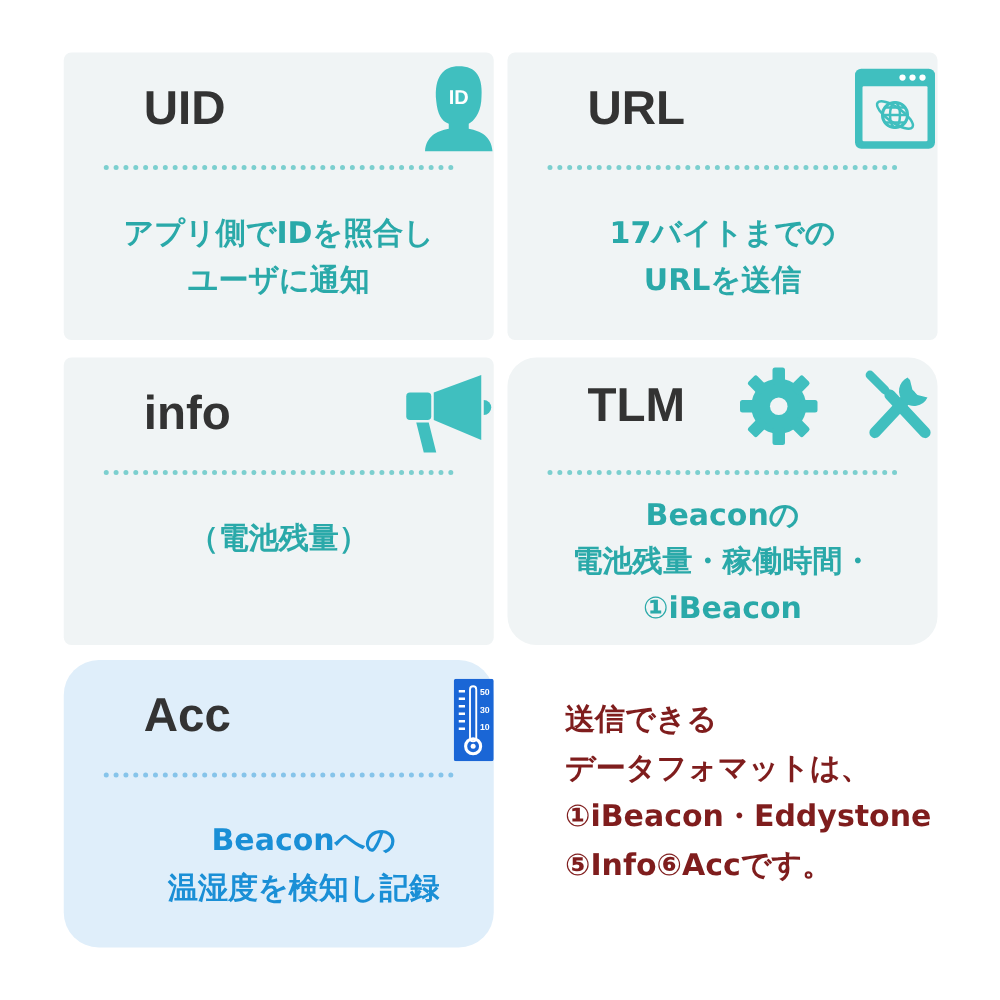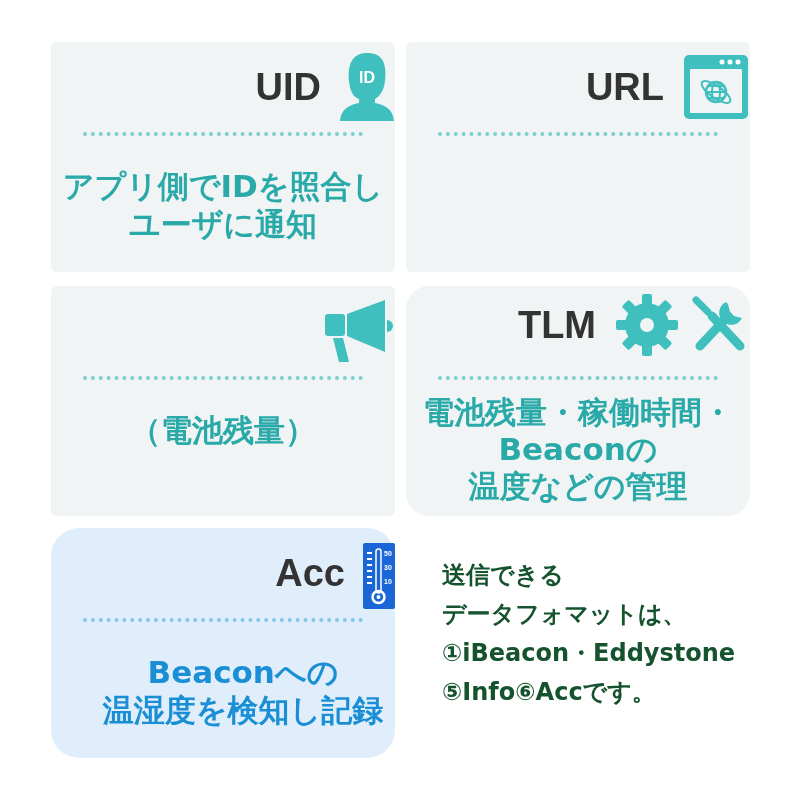--- a/index.html
+++ b/index.html
@@ -1,26 +1,26 @@
 <!DOCTYPE html>
 <html><head>
 <meta charset="utf-8">
 <style>
   html,body{margin:0;padding:0;}
   body{width:800px;height:800px;background:#ffffff;position:relative;overflow:hidden;font-family:"DejaVu Sans","Liberation Sans",sans-serif;}
   .card{position:absolute;width:344px;height:230px;background:#f0f4f5;border-radius:6px;}
   .card.blue{background:#dfeefa;}
-  .head{position:absolute;left:16px;right:0;top:0;height:90px;display:flex;align-items:center;justify-content:flex-end;gap:18px;padding-left:48px;}
+  .head{position:absolute;left:16px;right:0;top:0;height:90px;display:flex;align-items:center;justify-content:space-between;gap:18px;padding-left:48px;}
   .title{font-size:38px;font-weight:bold;color:#333333;letter-spacing:0px;font-family:"Liberation Sans",sans-serif;}
   .dots{position:absolute;left:32px;right:32px;top:90px;height:0;border-top:4px dotted #7ccfcf;}
   .card.blue .dots{border-top-color:#86c4ea;}
-  .desc{position:absolute;left:0;right:0;top:125px;text-align:center;font-size:31px;font-weight:bold;line-height:38px;color:#2aa9a9;}
+  .desc{position:absolute;left:0;right:0;top:125px;text-align:center;font-size:24px;font-weight:bold;line-height:38px;color:#2aa9a9;}
   .card.blue .desc{color:#1a8fd6;margin-left:40px;}
   .icon{display:block;}
-  .note{position:absolute;left:442px;top:556px;font-size:24px;font-weight:bold;color:#14532d;line-height:39px;}
+  .note{position:absolute;left:452px;top:556px;font-size:24px;font-weight:bold;color:#7f1d1d;line-height:39px;}
   .note div{white-space:nowrap;}
 </style>
 </head>
 <body>
 
 <div class="card" style="left:51px;top:42px;">
   <div class="head">
     <span class="title">UID</span>
     <svg class="icon" width="56" height="72" viewBox="0 0 56 72">
       <path d="M10 30 C8 10 16 2 28 2 C42 2 48 10 46 30 C45 40 40 46 36 48 L36 52 C46 54 54 58 55 70 L1 70 C2 58 10 54 20 52 L20 48 C14 46 11 40 10 30 Z" fill="#40bfbf"></path>
@@ -45,24 +45,29 @@
       <circle cx="56" cy="9" r="2.5" fill="#fff"></circle>
       <circle cx="34" cy="39" r="10" fill="none" stroke="#40bfbf" stroke-width="2.5"></circle>
       <ellipse cx="34" cy="39" rx="4" ry="10" fill="none" stroke="#40bfbf" stroke-width="2"></ellipse>
       <line x1="24" y1="39" x2="44" y2="39" stroke="#40bfbf" stroke-width="2"></line>
       <line x1="26" y1="33" x2="42" y2="33" stroke="#40bfbf" stroke-width="2"></line>
       <line x1="26" y1="45" x2="42" y2="45" stroke="#40bfbf" stroke-width="2"></line>
       <ellipse cx="34" cy="39" rx="17" ry="6" fill="none" stroke="#40bfbf" stroke-width="2" transform="rotate(35 34 39)"></ellipse>
     </svg>
   </div>
   <div class="dots"></div>
+  <div class="desc">
+    <div>17バイトまでの</div>
+    <div>URLを送信</div>
+  </div>
 </div>
 
 <div class="card" style="left:51px;top:286px;">
   <div class="head">
+    <span class="title">info</span>
     <svg class="icon" width="72" height="66" viewBox="0 0 72 66">
       <rect x="2" y="16" width="20" height="22" rx="3" fill="#40bfbf"></rect>
       <polygon points="24,16 62,2 62,54 24,38" fill="#40bfbf"></polygon>
       <path d="M64 22 a6 6 0 0 1 0 12 Z" fill="#40bfbf"></path>
       <polygon points="10,40 20,40 26,64 16,64" fill="#40bfbf"></polygon>
     </svg>
   </div>
   <div class="dots"></div>
   <div class="desc">
     <div>（電池残量）</div>
@@ -90,23 +95,23 @@
       <g stroke="#40bfbf" stroke-linecap="round" fill="none">
         <line x1="8" y1="6" x2="20" y2="18" stroke-width="7"></line>
         <line x1="24" y1="22" x2="52" y2="52" stroke-width="9"></line>
         <line x1="12" y1="52" x2="40" y2="22" stroke-width="9"></line>
       </g>
       <path d="M38 8 a12 12 0 1 0 16 16 l-8 -2 l-4 -4 l-2 -8 Z" fill="#40bfbf"></path>
     </svg>
   </div>
   <div class="dots"></div>
   <div class="desc" style="top:108px;line-height:37px;">
+    <div>Beaconの</div>
     <div>電池残量・稼働時間・</div>
-    <div>Beaconの</div>
-    <div>温度などの管理</div>
+    <div>①iBeacon</div>
   </div>
 </div>
 
 <div class="card blue" style="left:51px;top:528px;border-radius:28px;">
   <div class="head">
     <span class="title">Acc</span>
     <svg class="icon" width="32" height="66" viewBox="0 0 32 66" style="margin-top:6px;">
       <rect x="0" y="0" width="32" height="66" rx="2" fill="#1a66d6"></rect>
       <g stroke="#ffffff" stroke-width="2">
         <line x1="4" y1="10" x2="9" y2="10"></line>

